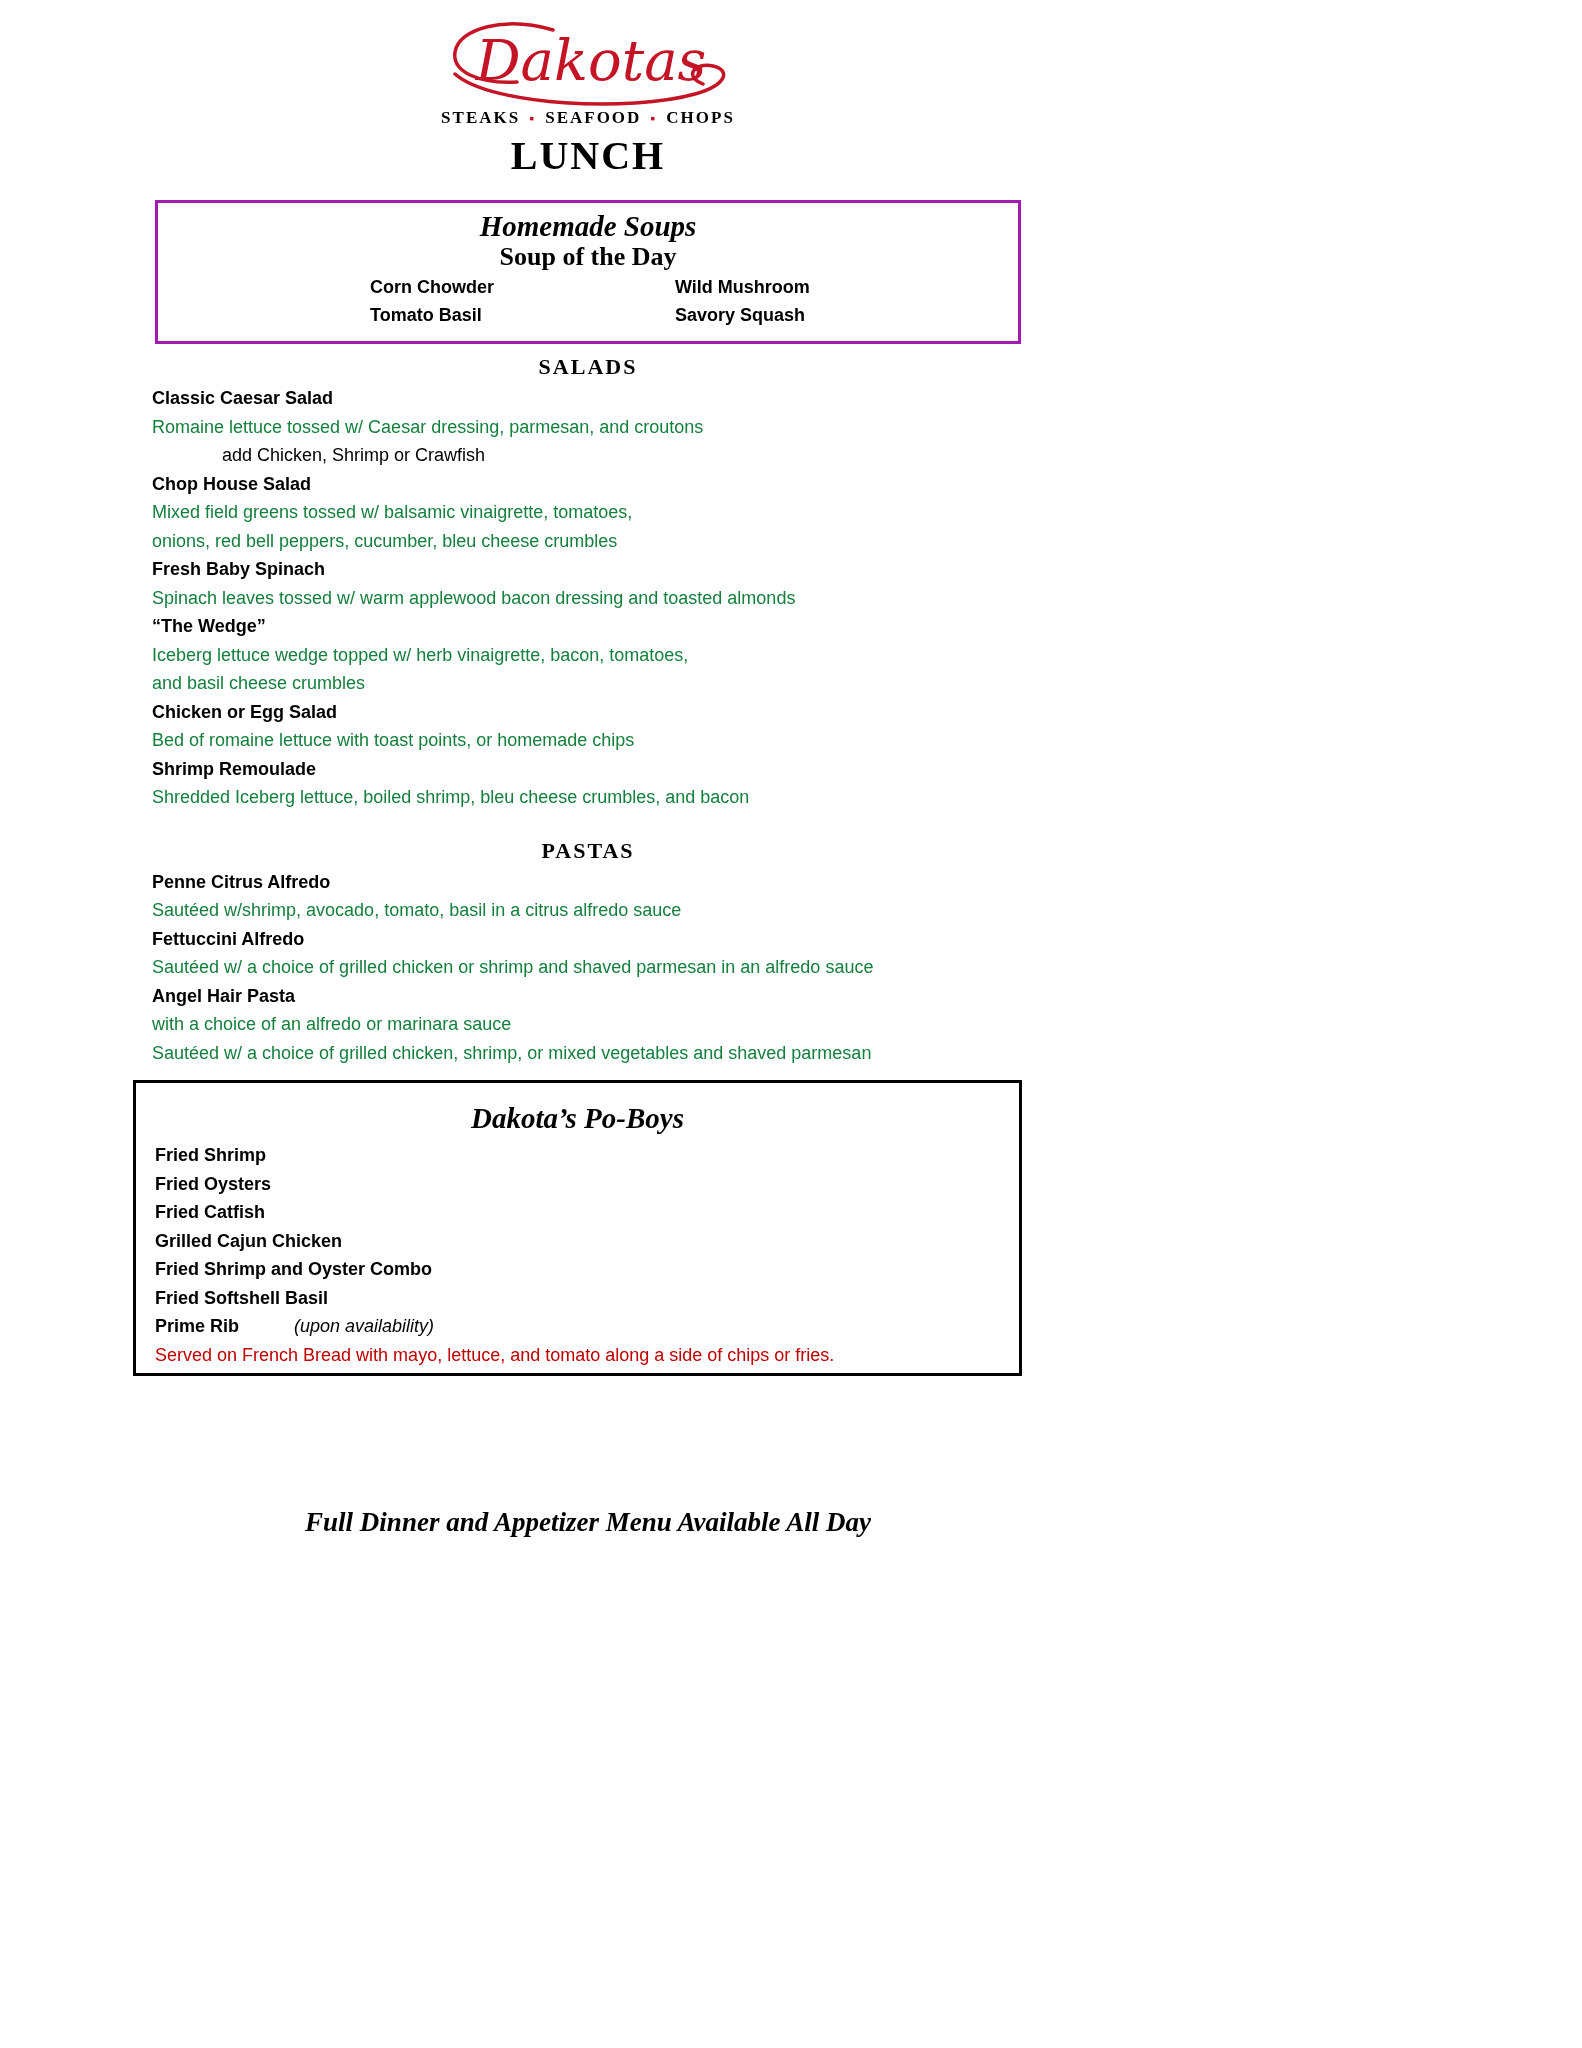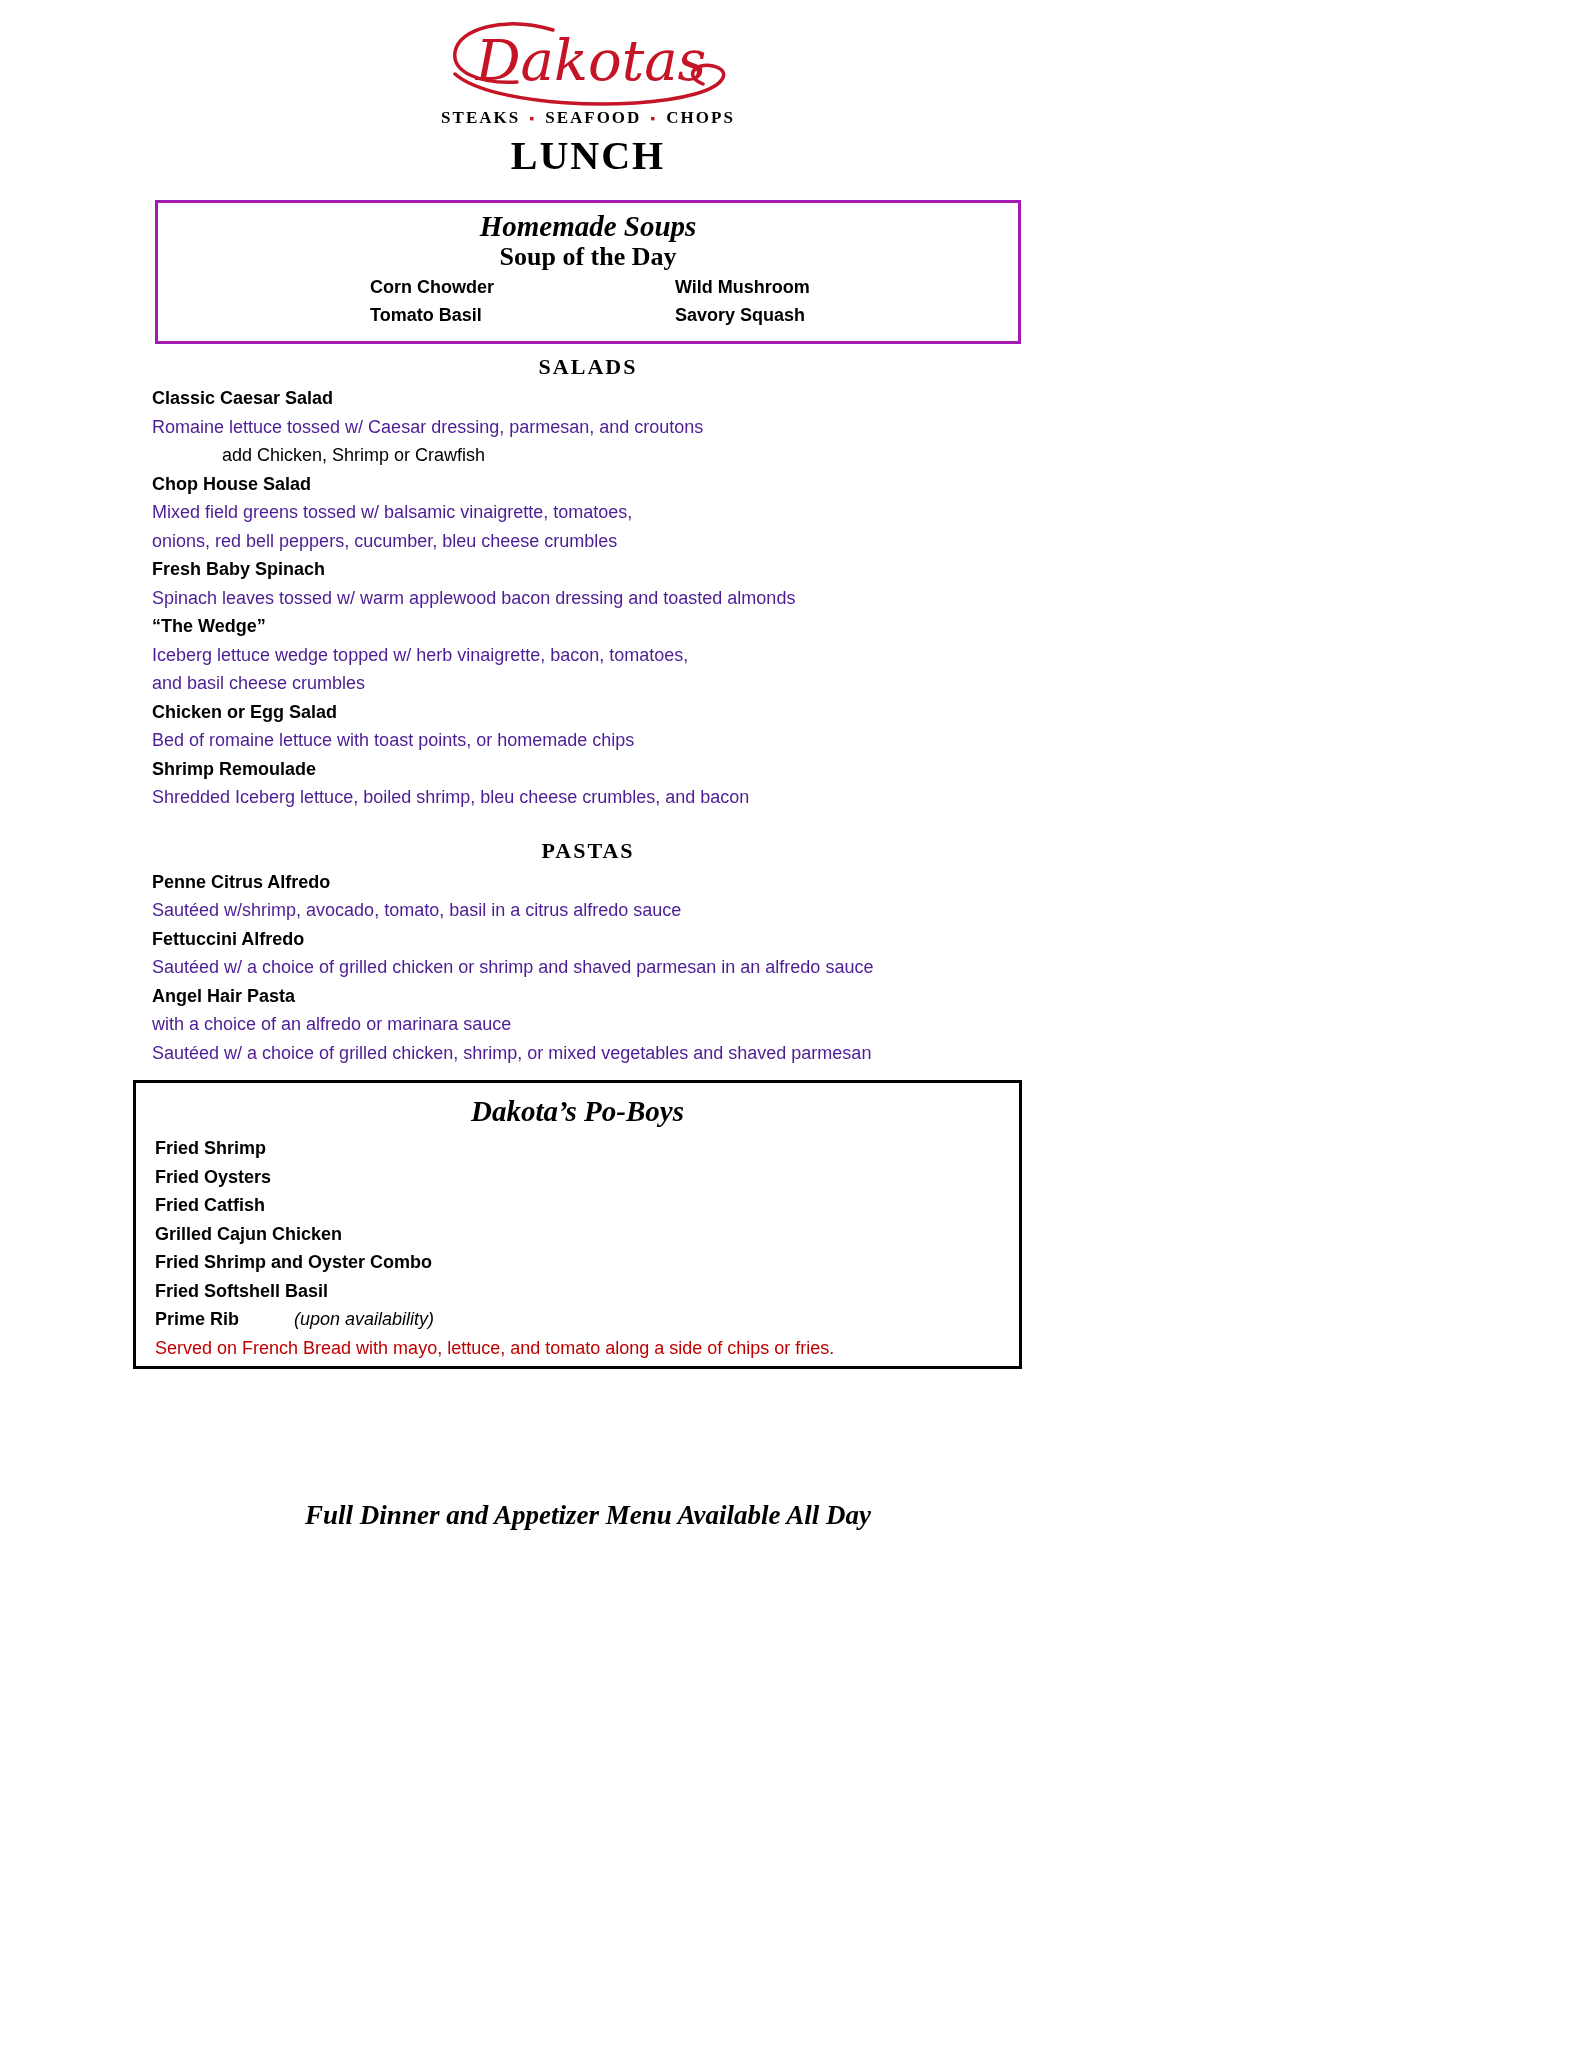--- a/index.html
+++ b/index.html
@@ -55,29 +55,29 @@
   .section-heading {
     text-align:center;
     font-family:"Liberation Serif","DejaVu Serif",serif;
     font-weight:bold; font-size:22px; letter-spacing:2px;
     margin-top:10px; line-height:26px;
   }
   .section-heading.pastas { margin-top:26px; }
 
   .menu { margin-left:152px; margin-top:4px; font-size:18px; line-height:28.5px; }
   .menu .name { font-weight:bold; color:#000; }
-  .menu .desc { color:#4c1d95; }
+  .menu .desc { color:#15803d; }
   .menu .note { color:#000; padding-left:70px; }
 
   .poboy-box {
     box-sizing:border-box;
     margin-left:133px; margin-top:13px;
     width:889px;
     border:3px solid #000;
-    padding:9px 0 4px 0;
+    padding:16px 0 4px 0;
   }
   .poboy-title {
     text-align:center;
     font-family:"Liberation Serif","DejaVu Serif",serif;
     font-weight:bold; font-style:italic;
     font-size:29px; line-height:38px;
     margin-bottom:4px;
   }
   .poboy-list { margin-left:19px; font-size:18px; line-height:28.5px; }
   .poboy-list .pname { font-weight:bold; }

